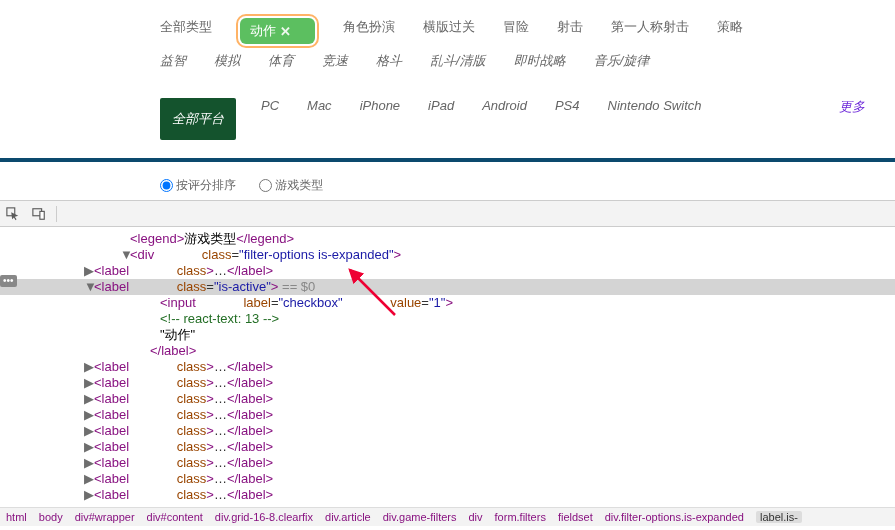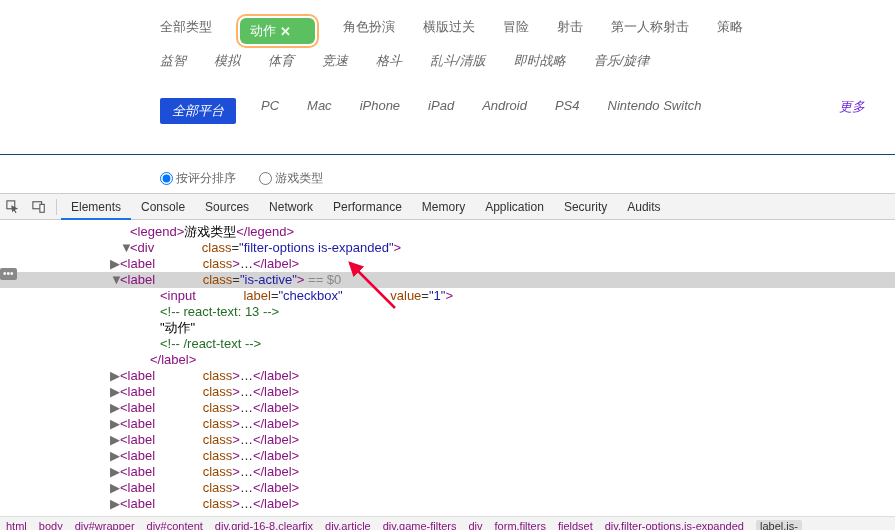--- a/index.html
+++ b/index.html
@@ -2,24 +2,24 @@
 <html><head>
 <meta charset="utf-8">
 <style>
 * { margin: 0; padding: 0; box-sizing: border-box; font-family: "Microsoft YaHei", Arial, sans-serif; }
 body { background: #fff; font-size: 13px; color: #333; }
 
 .page-top { padding: 10px 0 0 0; background: #fff; }
 .filter-row { padding: 8px 0 8px 160px; display: flex; flex-wrap: wrap; align-items: flex-start; gap: 0; position: relative; }
 .filter-row + .filter-row { border-top: none; font-style: italic; }
 .platform-row { border-top: 1px solid #eee; margin-top: 5px; padding-top: 15px; }
-.sort-row { border-top: 1px solid #0c4a6e; margin-top: 22px; padding: 15px 0 5px 160px; font-size: 12px; color: #666; }
+.sort-row { border-top: 4px solid #0c4a6e; margin-top: 10px; padding: 15px 0 5px 160px; font-size: 12px; color: #666; }
 
 .tag-all {
-  background: #1d4ed8; color: #fff; padding: 4px 12px; border-radius: 2px;
+  background: #14532d; color: #fff; padding: 12px 12px; border-radius: 2px;
   font-size: 13px; cursor: pointer; margin-right: 25px;
 }
 .tag-active {
   background: #5cbf60; color: #fff; padding: 4px 24px 4px 10px; border-radius: 6px;
   font-size: 13px; cursor: pointer; margin-right: 28px; display: inline-flex; align-items: center;
 }
 .tag-active-highlight { outline: 2px solid #ffb366; outline-offset: 2px; }
 .tag-close { margin-left: 4px; font-weight: bold; opacity: 0.9; }
 .tag-link { color: #666; font-size: 13px; cursor: pointer; margin-right: 28px; }
 
@@ -34,21 +34,21 @@
 .dt-icon-btn { width: 26px; height: 26px; display: flex; align-items: center; justify-content: center; cursor: pointer; color: #5a5a5a; }
 .dt-sep { width: 1px; height: 16px; background: #ccc; margin: 0 4px; }
 .dt-tabs { display: flex; }
 .dt-tab { padding: 0 10px; height: 26px; line-height: 26px; cursor: pointer; color: #333; font-family: "Segoe UI", Arial, sans-serif; font-size: 12px; }
 .dt-tab.active { border-bottom: 2px solid #1a73e8; color: #333; }
 
 .dt-body { padding: 4px 0 4px 0; background: #fff; position: relative; }
 .dom-line { white-space: pre; line-height: 16px; font-size: 13px; }
 .indent-0 { padding-left: 130px; }
 .indent-1 { padding-left: 120px; }
-.indent-2 { padding-left: 110px; }
+.indent-2 { padding-left: 84px; }
 .indent-3 { padding-left: 150px; }
 .indent-4 { padding-left: 160px; }
 .tri { display: inline-block; width: 10px; color: #6e6e6e; cursor: pointer; }
 .tag { color: #881280; }
 .attr-name { color: #994500; margin-left: 44px; }
 .attr-val { color: #1a1aa6; }
 .comment { color: #236e25; }
 .text-node { color: #000; }
 .ellipsis-btn { position: absolute; left: 0; top: 48px; background: #888; color: #fff; font-size: 10px; padding: 0 3px; border-radius: 2px; line-height: 12px; }
 .line-selected { background: #d4d4d4 !important; }
@@ -122,31 +122,20 @@
           <path d="M6 6 L14 10 L10 11 L12 14 L11 15 L9 12 L7 14 Z" fill="#5a5a5a"></path>
         </svg>
     </div>
     <div class="dt-icon-btn">
       <svg width="14" height="14" viewBox="0 0 16 16">
           <rect x="1" y="2" width="10" height="8" fill="none" stroke="#5a5a5a" stroke-width="1.3"></rect>
           <rect x="9" y="5" width="5" height="9" fill="#fff" stroke="#5a5a5a" stroke-width="1.3"></rect>
         </svg>
     </div>
     <div class="dt-sep"></div>
-    <div class="dt-tabs">
-      <div class="dt-tab active">Elements</div>
-      <div class="dt-tab">Console</div>
-      <div class="dt-tab">Sources</div>
-      <div class="dt-tab">Network</div>
-      <div class="dt-tab">Performance</div>
-      <div class="dt-tab">Memory</div>
-      <div class="dt-tab">Application</div>
-      <div class="dt-tab">Security</div>
-      <div class="dt-tab">Audits</div>
-    </div>
   </div>
 
   <div class="dt-body">
     <span class="ellipsis-btn">•••</span>
 
     <svg class="arrow-svg" width="60" height="60">
       <defs>
           <marker id="ah" markerWidth="6" markerHeight="6" refX="5" refY="3" orient="auto">
             <path d="M0,0 L6,3 L0,6 Z" fill="#e03"></path>
           </marker>
@@ -154,21 +143,20 @@
       <line x1="50" y1="50" x2="5" y2="5" stroke="#e03" stroke-width="2.5" marker-end="url(#ah)"></line>
     </svg>
 
     <div class="dom-line indent-0"><span class="tag">&lt;legend&gt;</span><span class="text-node">游戏类型</span><span class="tag">&lt;/legend&gt;</span></div>
     <div class="dom-line indent-1"><span class="tri">▼</span><span class="tag">&lt;div</span> <span class="attr-name">class</span>=<span class="attr-val">"filter-options is-expanded"</span><span class="tag">&gt;</span></div>
     <div class="dom-line indent-2"><span class="tri">▶</span><span class="tag">&lt;label</span> <span class="attr-name">class</span><span class="tag">&gt;</span>…<span class="tag">&lt;/label&gt;</span></div>
     <div class="dom-line indent-2 line-selected"><span class="tri">▼</span><span class="tag">&lt;label</span> <span class="attr-name">class</span>=<span class="attr-val">"is-active"</span><span class="tag">&gt;</span><span class="sel-marker"> == $0</span></div>
     <div class="dom-line indent-4"><span class="tag">&lt;input</span> <span class="attr-name">label</span>=<span class="attr-val">"checkbox"</span> <span class="attr-name">value</span>=<span class="attr-val">"1"</span><span class="tag">&gt;</span></div>
     <div class="dom-line indent-4"><span class="comment">&lt;!-- react-text: 13 --&gt;</span></div>
     <div class="dom-line indent-4"><span class="text-node">"动作"</span></div>
-    <div class="dom-line indent-4"><span class="comment">&lt;!-- /react-text --&gt;</span></div>
     <div class="dom-line indent-3"><span class="tag">&lt;/label&gt;</span></div>
     <div class="dom-line indent-2"><span class="tri">▶</span><span class="tag">&lt;label</span> <span class="attr-name">class</span><span class="tag">&gt;</span>…<span class="tag">&lt;/label&gt;</span></div>
     <div class="dom-line indent-2"><span class="tri">▶</span><span class="tag">&lt;label</span> <span class="attr-name">class</span><span class="tag">&gt;</span>…<span class="tag">&lt;/label&gt;</span></div>
     <div class="dom-line indent-2"><span class="tri">▶</span><span class="tag">&lt;label</span> <span class="attr-name">class</span><span class="tag">&gt;</span>…<span class="tag">&lt;/label&gt;</span></div>
     <div class="dom-line indent-2"><span class="tri">▶</span><span class="tag">&lt;label</span> <span class="attr-name">class</span><span class="tag">&gt;</span>…<span class="tag">&lt;/label&gt;</span></div>
     <div class="dom-line indent-2"><span class="tri">▶</span><span class="tag">&lt;label</span> <span class="attr-name">class</span><span class="tag">&gt;</span>…<span class="tag">&lt;/label&gt;</span></div>
     <div class="dom-line indent-2"><span class="tri">▶</span><span class="tag">&lt;label</span> <span class="attr-name">class</span><span class="tag">&gt;</span>…<span class="tag">&lt;/label&gt;</span></div>
     <div class="dom-line indent-2"><span class="tri">▶</span><span class="tag">&lt;label</span> <span class="attr-name">class</span><span class="tag">&gt;</span>…<span class="tag">&lt;/label&gt;</span></div>
     <div class="dom-line indent-2"><span class="tri">▶</span><span class="tag">&lt;label</span> <span class="attr-name">class</span><span class="tag">&gt;</span>…<span class="tag">&lt;/label&gt;</span></div>
     <div class="dom-line indent-2"><span class="tri">▶</span><span class="tag">&lt;label</span> <span class="attr-name">class</span><span class="tag">&gt;</span>…<span class="tag">&lt;/label&gt;</span></div>

